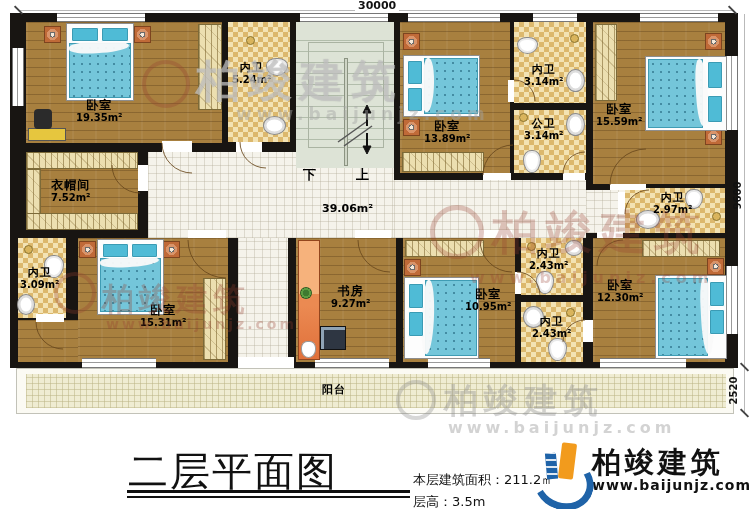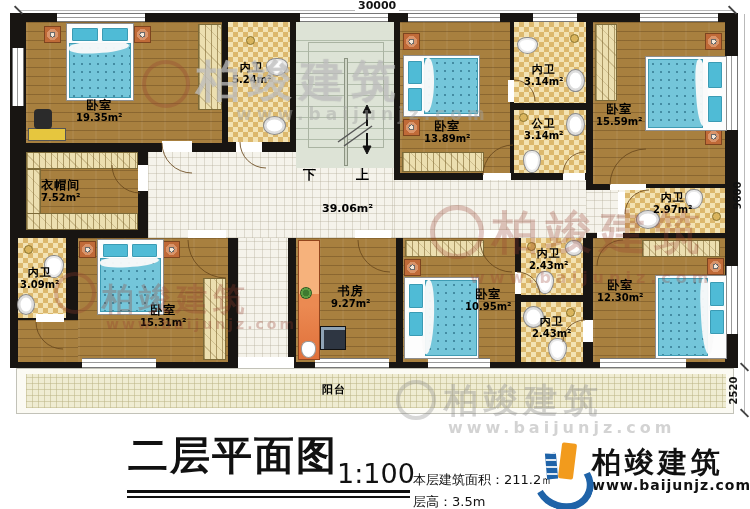--- a/index.html
+++ b/index.html
@@ -177,21 +177,21 @@
   <div class="fx" style="left:712px;top:212px;"></div>
   <div class="lbl small" style="left:653px;top:192px;">
     <span class="nm">内卫</span>
       <span class="ar">2.97m²</span>
   </div>
 
   <div class="room wood" style="left:26px;top:152px;width:112px;height:78px;"></div>
   <div class="wd" style="position:absolute;left:26px;top:152px;width:112px;height:17px;z-index:20;"></div>
   <div class="wd" style="position:absolute;left:26px;top:169px;width:15px;height:45px;z-index:20;"></div>
   <div class="wd" style="position:absolute;left:26px;top:213px;width:112px;height:17px;z-index:20;"></div>
-  <div class="lbl" style="left:41px;top:179px;">
+  <div class="lbl" style="left:51px;top:179px;">
     <span class="nm">衣帽间</span>
       <span class="ar">7.52m²</span>
   </div>
 
   <div class="room tilec" style="left:18px;top:238px;width:48px;height:80px;"></div>
   <div class="fx" style="left:24px;top:245px;"></div>
   <div class="wc" style="left:44px;top:255px;width:18px;height:21px;"></div>
   <div class="sink" style="left:17px;top:294px;width:16px;height:19px;"></div>
   <div class="lbl small" style="left:20px;top:267px;">
     <span class="nm">内卫</span>
@@ -373,22 +373,21 @@
     <span class="url" style="letter-spacing:3px;">www.baijunjz.com</span>
   </div>
   <div class="wmring" style="left:396px;top:380px;width:40px;height:40px;border:4px solid rgba(140,140,140,.35);"></div>
   <div class="wm" style="left:444px;top:378px;font-size:34px;color:rgba(140,140,140,.38);">
     <span class="big" style="letter-spacing:6px;">柏竣建筑</span>
   </div>
   <div class="wm" style="left:448px;top:418px;font-size:16px;color:rgba(150,150,150,.42);">
     <span class="url" style="letter-spacing:4px;">www.baijunjz.com</span>
   </div>
 
-  <div class="tb" style="left:128px;top:428px;font-size:40px;font-weight:bold;letter-spacing:2px;">二层平面图</div>
-  <div class="tb" style="left:337px;top:458px;font-size:27px;">1:100</div>
+  <div class="tb" style="left:128px;top:444px;font-size:40px;font-weight:normal;letter-spacing:2px;">二层平面图</div>
   <div class="tb" style="left:127px;top:490px;width:283px;height:3px;background:#111;"></div>
   <div class="tb" style="left:127px;top:496px;width:283px;height:2px;background:#111;"></div>
   <div class="tb" style="left:413px;top:471px;font-size:13px;">本层建筑面积：211.2㎡</div>
   <div class="tb" style="left:413px;top:493px;font-size:13px;">层高：3.5m</div>
   <div class="logo" style="left:536px;top:443px;">
     <div class="l-sw"></div>
       <div class="l-bl"></div>
       <div class="l-or"></div>
   </div>
   <div class="tb" style="left:592px;top:443px;font-size:29px;font-weight:bold;letter-spacing:4px;">柏竣建筑</div>

